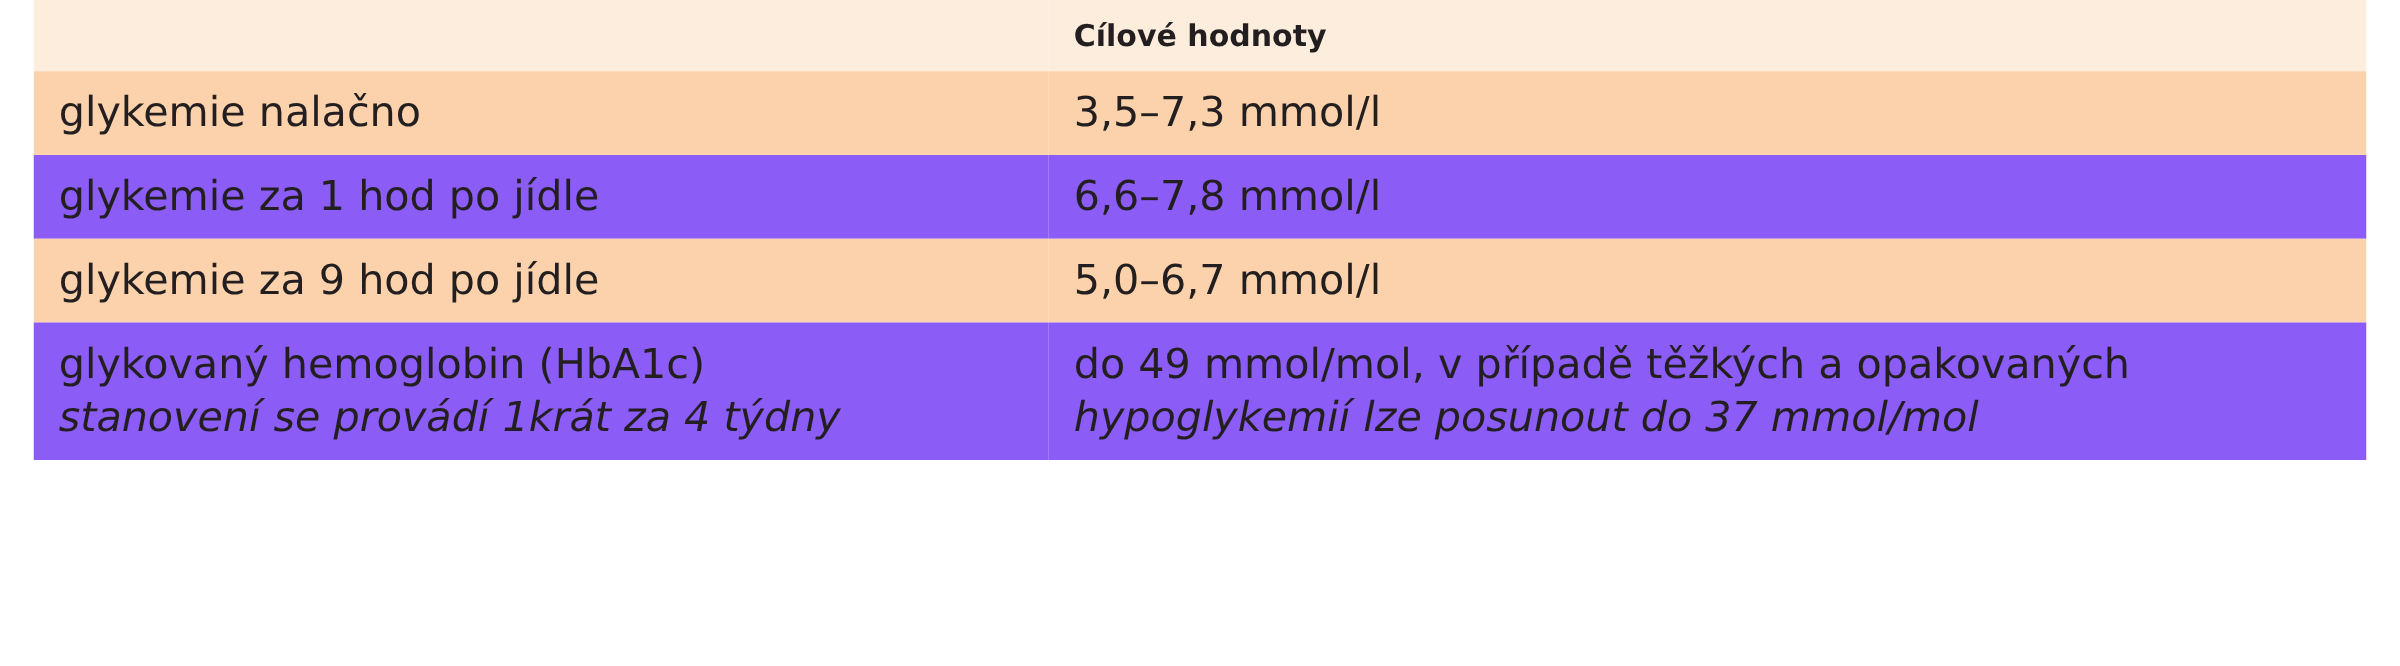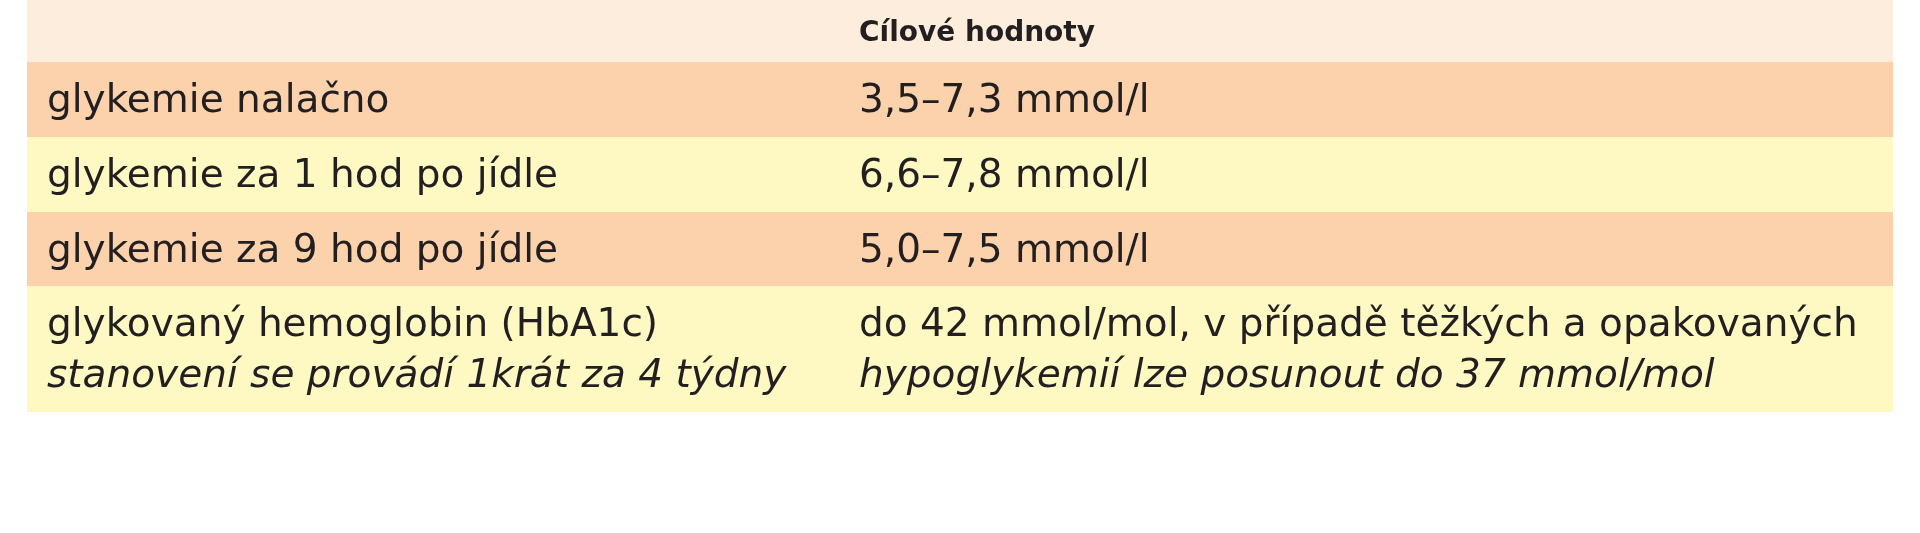--- a/index.html
+++ b/index.html
@@ -23,37 +23,37 @@
     border-collapse: collapse;
     width: 100%;
     table-layout: fixed;
   }
   table.data-table col.c1 { width: 812px; }
   table.data-table col.c2 { width: 1054px; }
 
   table.data-table td {
     vertical-align: top;
     padding: 0;
-    font-size: 39px;
+    font-size: 33px;
     color: #231f20;
     line-height: 1.30;
   }
   .cell-inner {
     padding: 12px 18px 12px 20px;
   }
   tr.row-head td {
     font-weight: bold;
-    font-size: 28px;
+    font-size: 24px;
   }
   tr.row-head .cell-inner {
     padding-top: 14px;
     padding-bottom: 12px;
   }
   tr.shade-dark td { background: #fbd2ab; }
-  tr.shade-light td { background: #fef9c3; margin-top: 20px; }
+  tr.shade-light td { background: #8b5cf6; margin-top: 20px; }
   tr.row-head td { background: #fdeddc; }
   .line2 {
     display: block;
     font-style: italic;
   }
 </style>
 </head>
 <body>
 
 <div class="table-wrap">
@@ -88,33 +88,33 @@
         <td>
           <div class="cell-inner">6,6–7,8 mmol/l</div>
         </td>
       </tr>
 
       <tr class="shade-dark">
         <td>
           <div class="cell-inner">glykemie za 9 hod po jídle</div>
         </td>
         <td>
-          <div class="cell-inner">5,0–7,5 mmol/l</div>
+          <div class="cell-inner">5,0–6,7 mmol/l</div>
         </td>
       </tr>
 
       <tr class="shade-light">
         <td>
           <div class="cell-inner">
             <span>glykovaný hemoglobin (HbA1c)</span>
             <span class="line2">stanovení se provádí 1krát za 4 týdny</span>
           </div>
         </td>
         <td>
           <div class="cell-inner">
-            <span>do 42 mmol/mol, v případě těžkých a opakovaných</span>
+            <span>do 49 mmol/mol, v případě těžkých a opakovaných</span>
             <span class="line2">hypoglykemií lze posunout do 37 mmol/mol</span>
           </div>
         </td>
       </tr>
     </tbody>
   </table>
 </div>
 
 </body></html>

